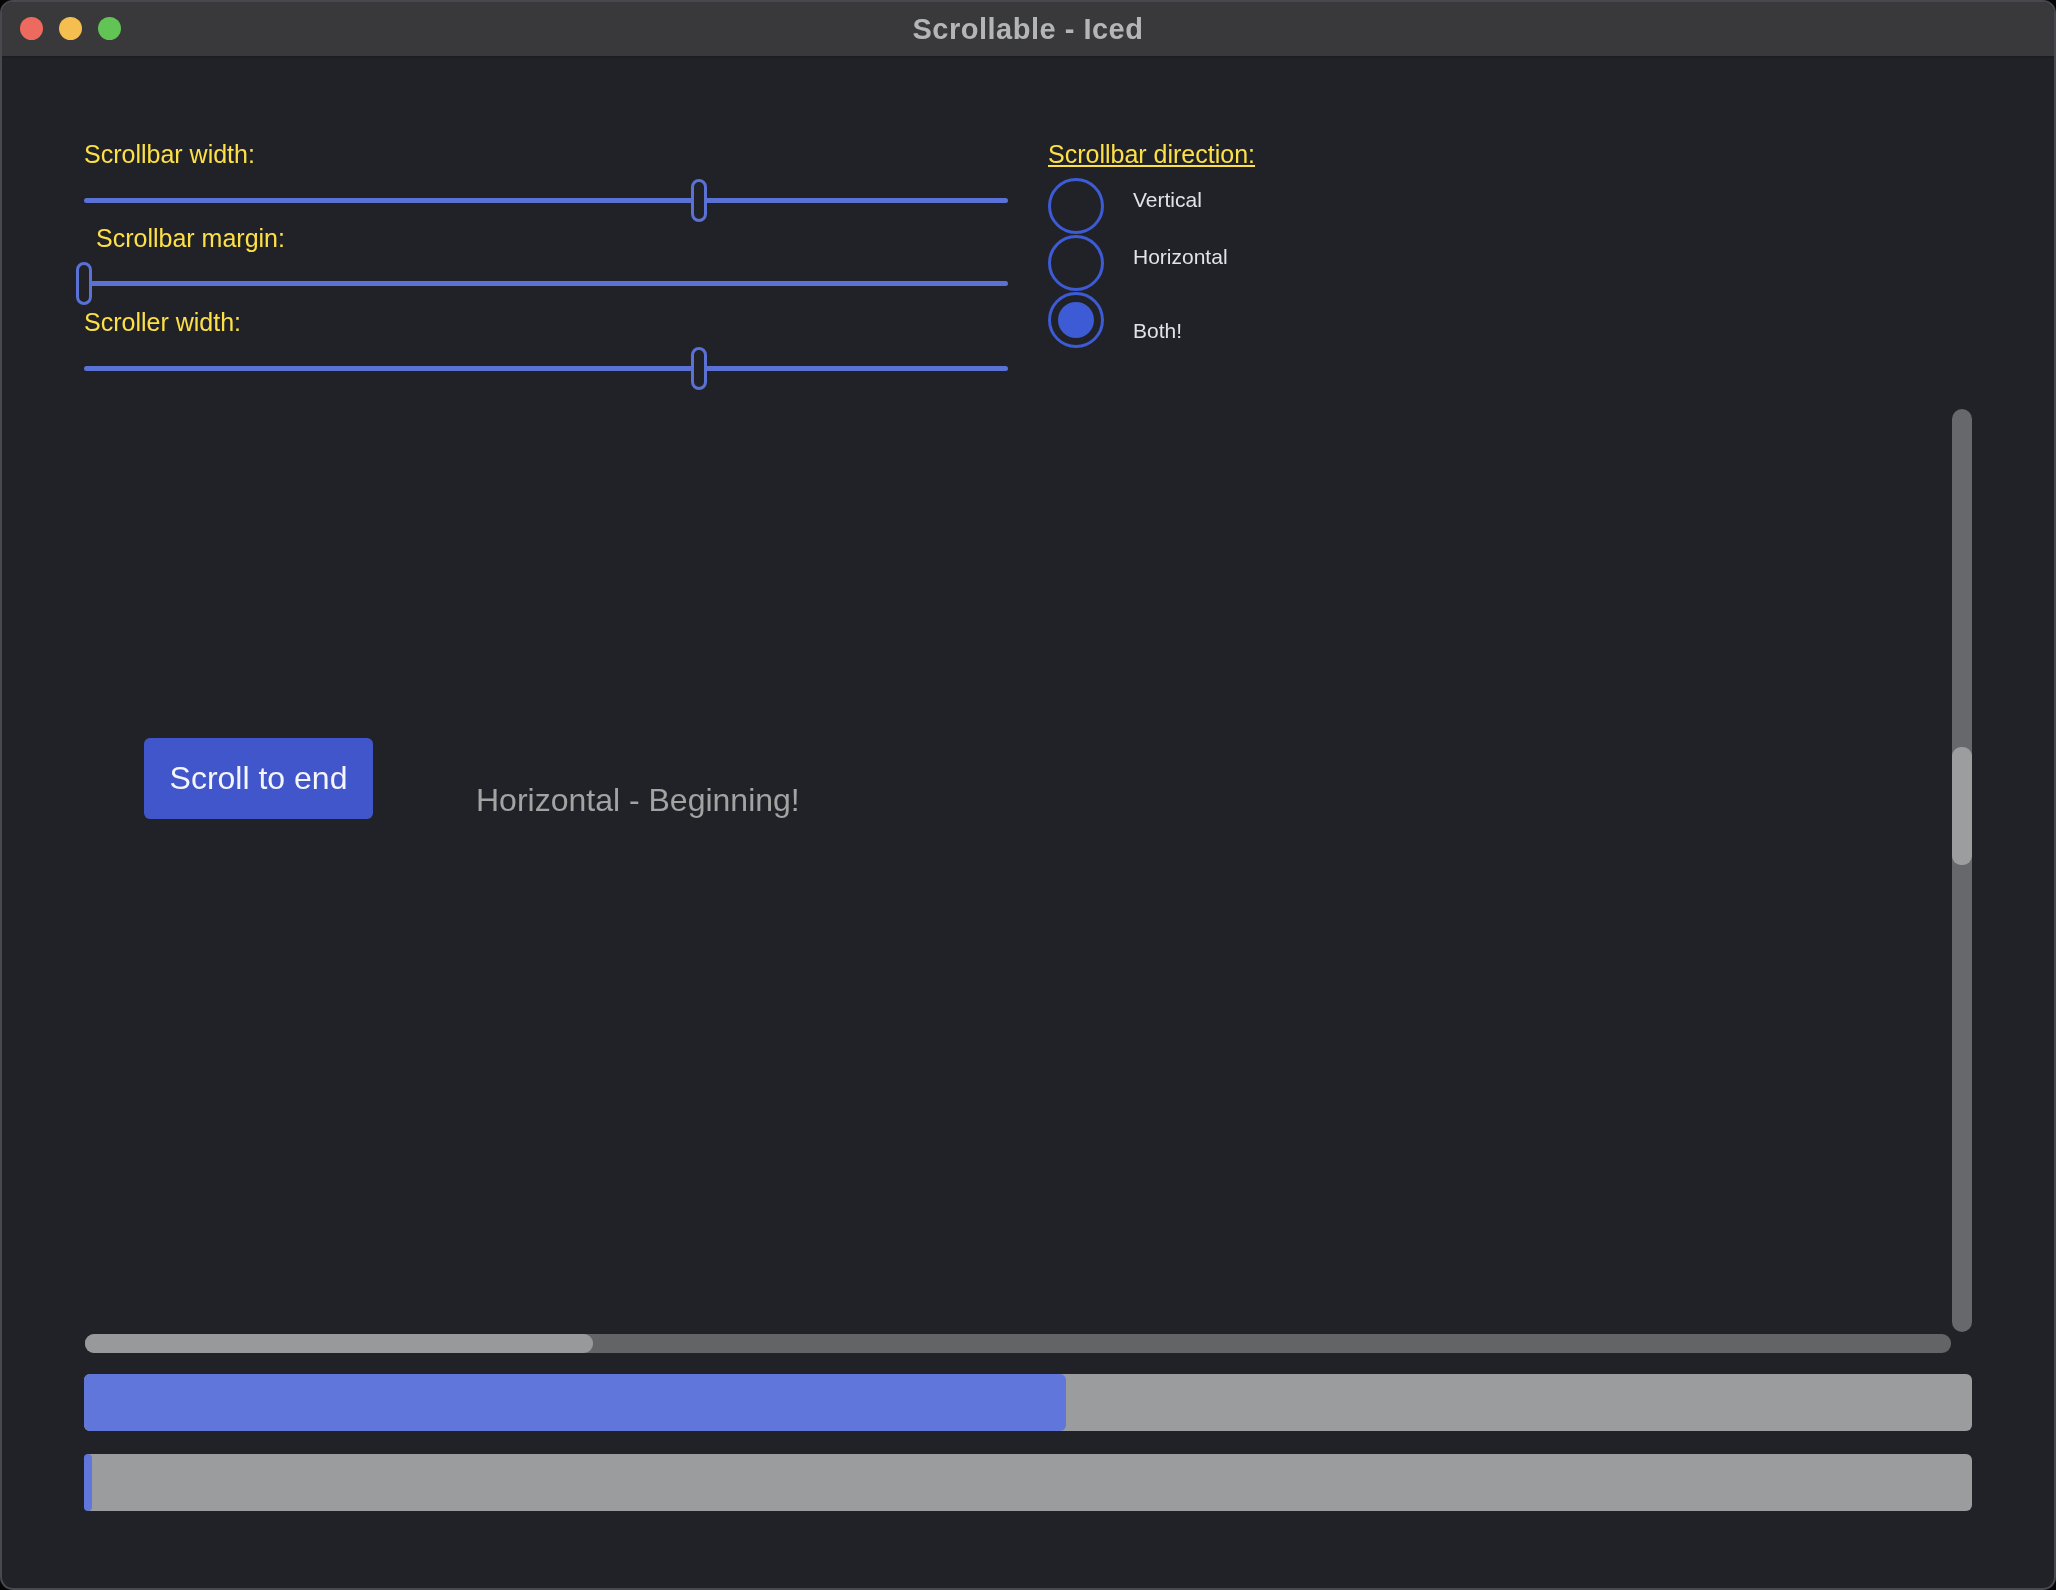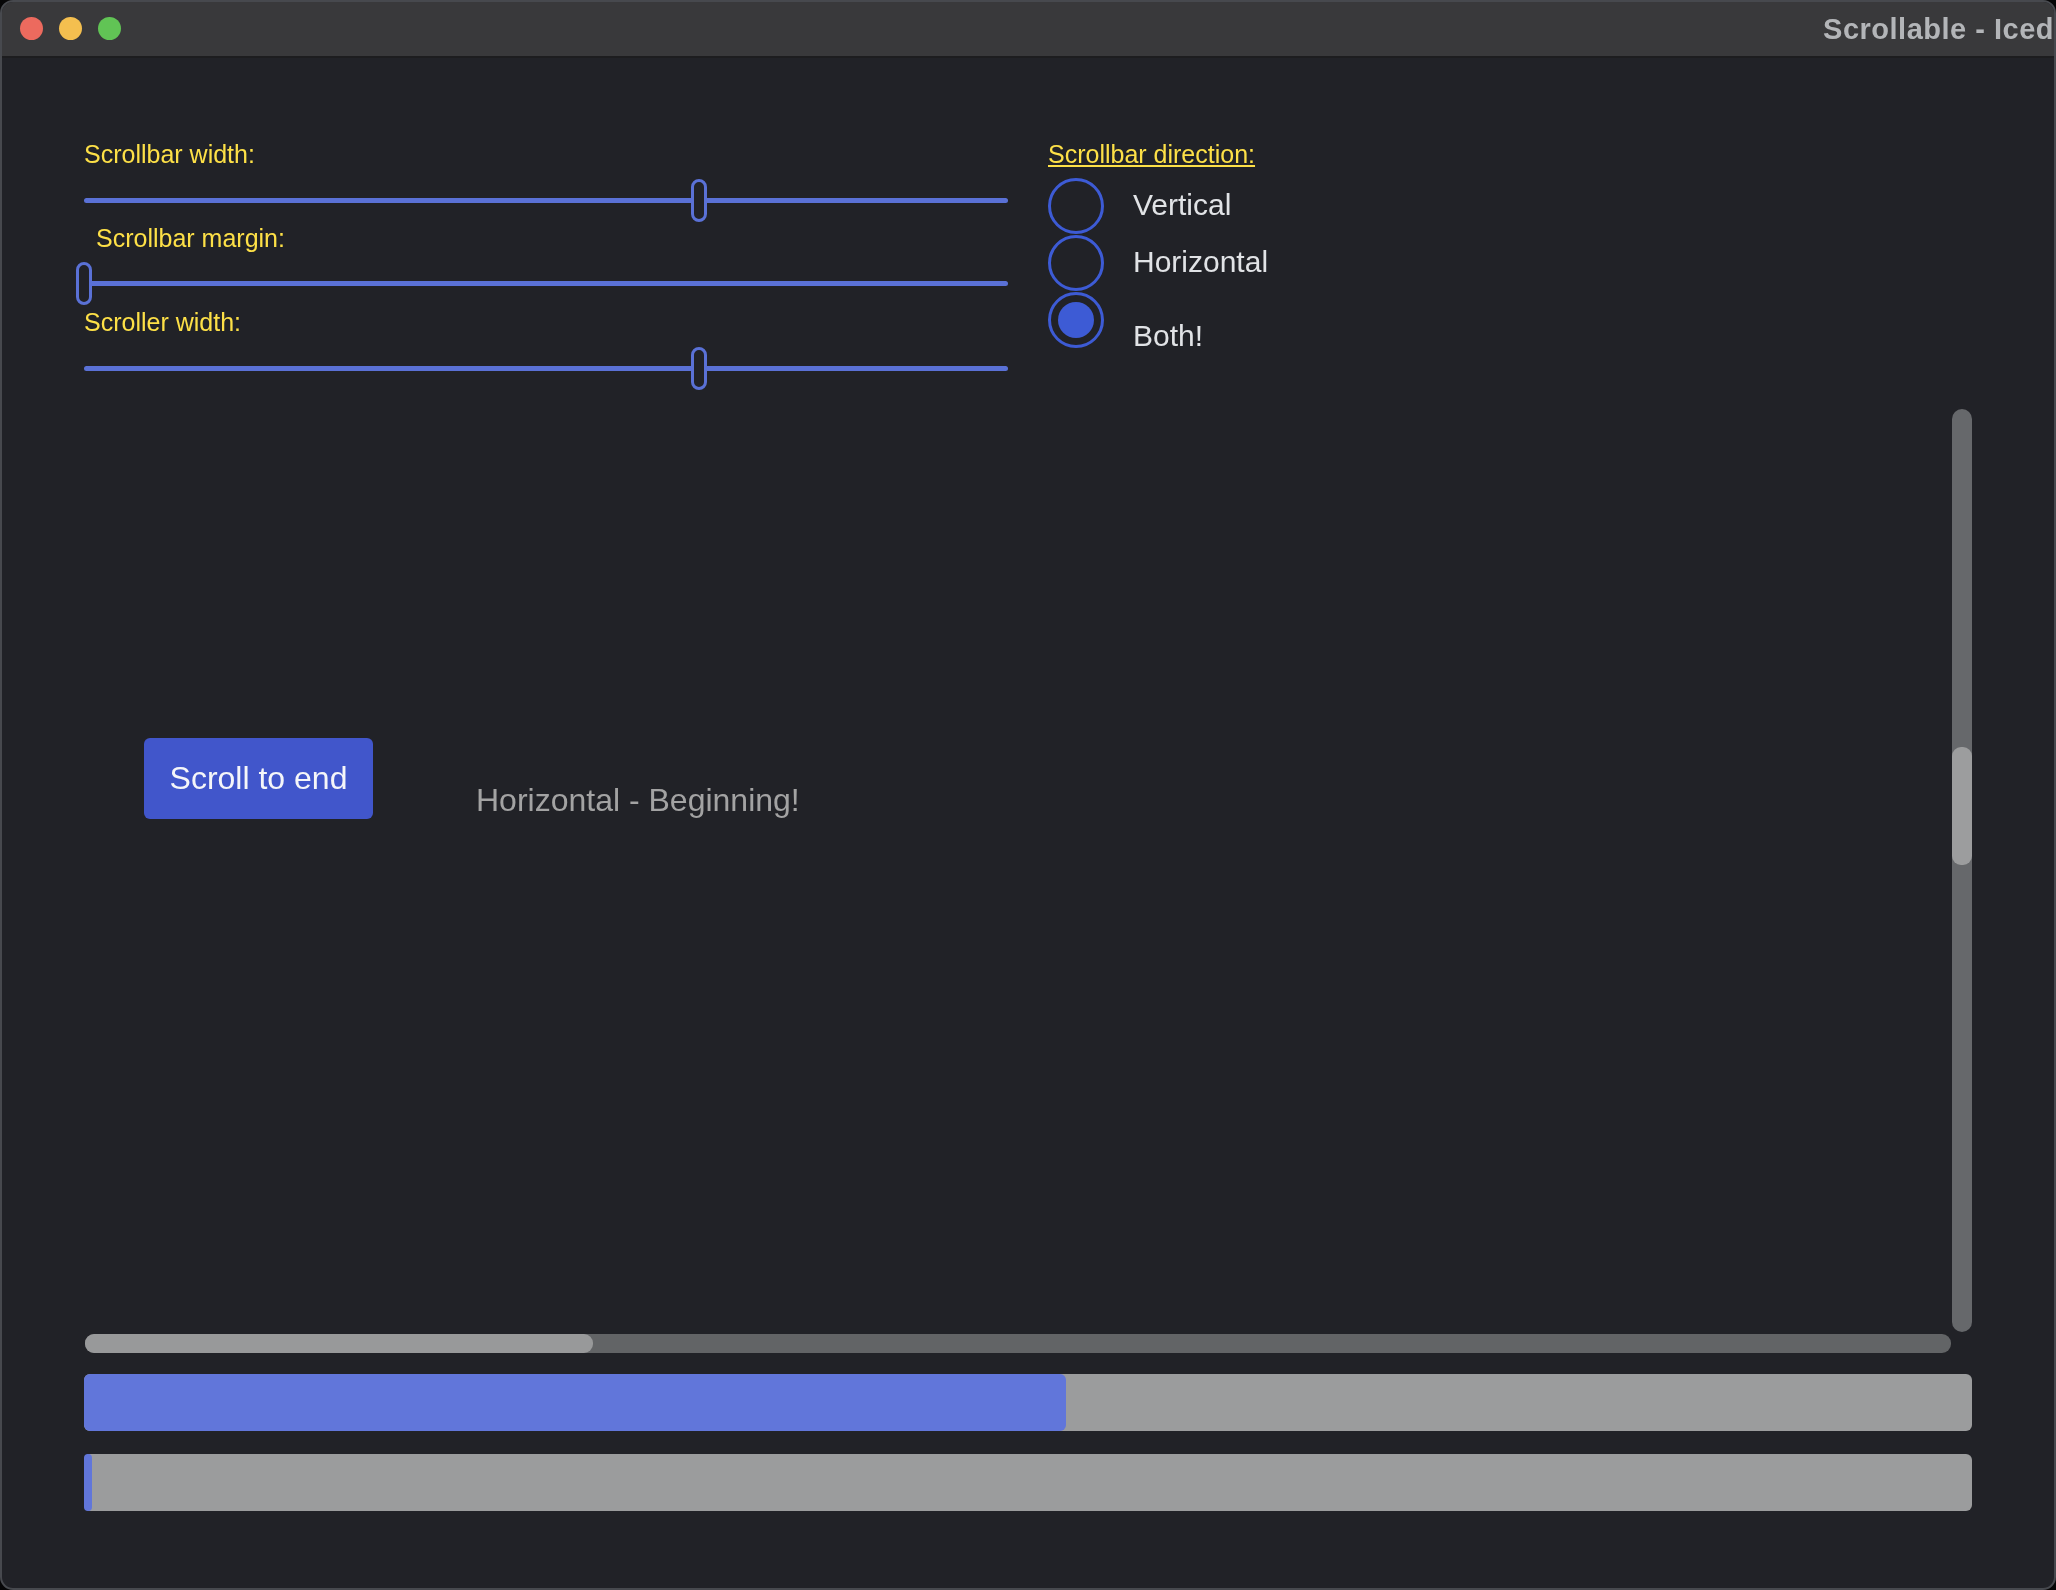--- a/index.html
+++ b/index.html
@@ -12,21 +12,21 @@
     position:absolute; inset:0; box-sizing:border-box;
     background:#212227; border:2px solid #47494e; border-radius:13px;
     overflow:hidden;
   }
   
   .titlebar {
     position:absolute; top:0; left:0; right:0; height:54px;
     background:#39393b; border-bottom:2px solid #1d1d1f;
   }
   .title {
-    line-height:54px; text-align:right;
+    line-height:54px; text-align:center;
     font-weight:bold; font-size:29px; color:#b3b5b8;
     letter-spacing:0.5px;
   }
   .tl { position:absolute; top:15px; width:23px; height:23px; border-radius:50%; }
   .tl.red    { left:18px; background:#ec6a5e; }
   .tl.yellow { left:57px; background:#f4bf4f; }
   .tl.green  { left:96px; background:#61c455; }
 
   
   .label { position:absolute; font-size:25px; color:#fde047; white-space:nowrap; }
@@ -56,21 +56,21 @@
     position:absolute; left:1046px; width:50px; height:50px;
     border:3px solid #3d5bd5; border-radius:50%; box-sizing:content-box;
   }
   #radio-vertical   { top:176px; }
   #radio-horizontal { top:233px; }
   #radio-both       { top:290px; }
   .radio-circle.selected::after {
     content:""; position:absolute; inset:7px;
     border-radius:50%; background:#3d5bd5;
   }
-  .radio-label { position:absolute; left:1131px; font-size:30px; color:#e1e3e6; }
+  .radio-label { position:absolute; left:1131px; font-size:21px; color:#e1e3e6; }
   #rlbl-vertical   { top:186px; }
   #rlbl-horizontal { top:243px; }
   #rlbl-both       { top:317px; }
 
   
   .scroll-btn {
     position:absolute; left:142px; top:736px; width:229px; height:81px;
     background:#4156cb; border-radius:6px;
     display:flex; align-items:center; justify-content:center;
     font-size:32px; color:#f5f6f9; cursor:pointer;

